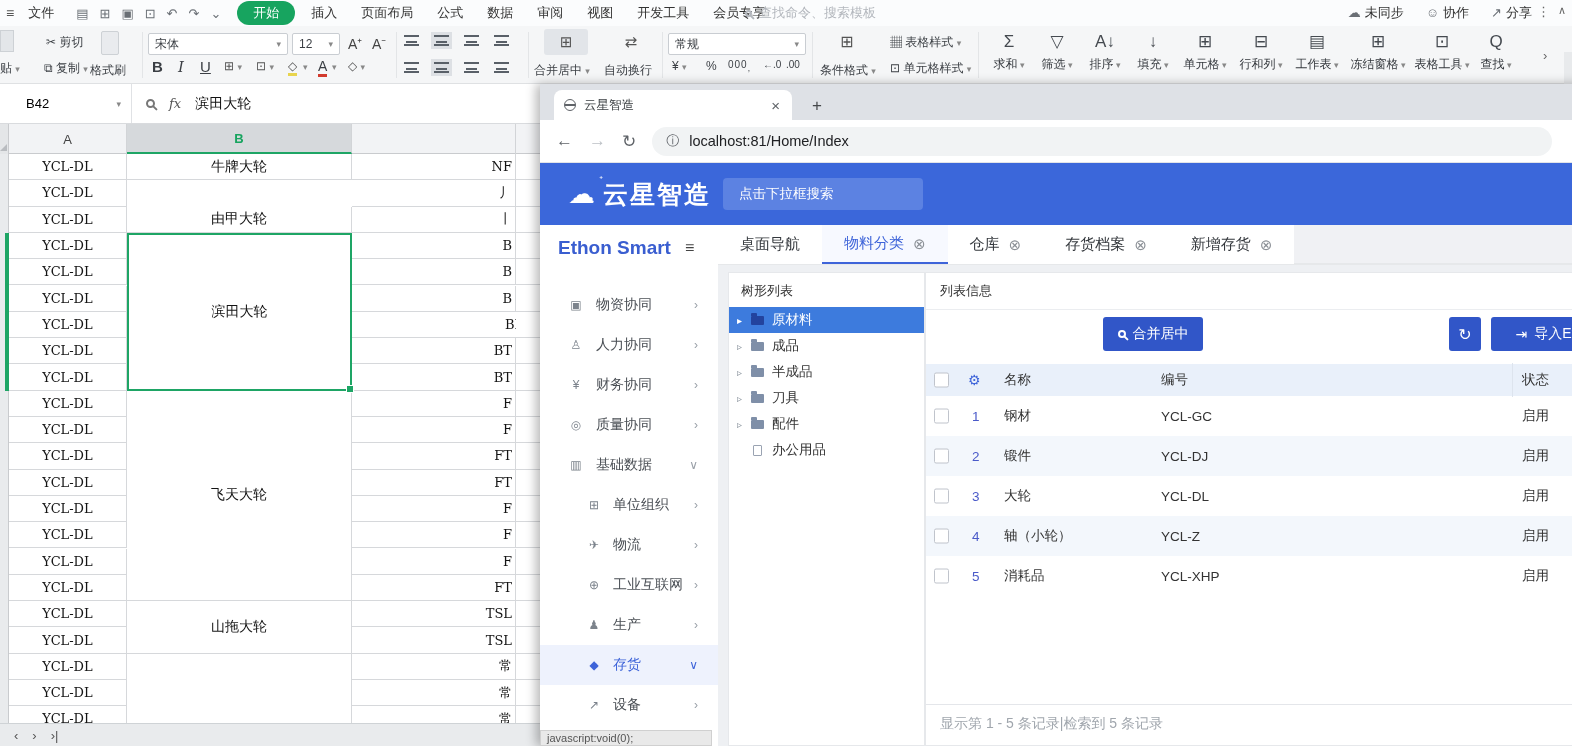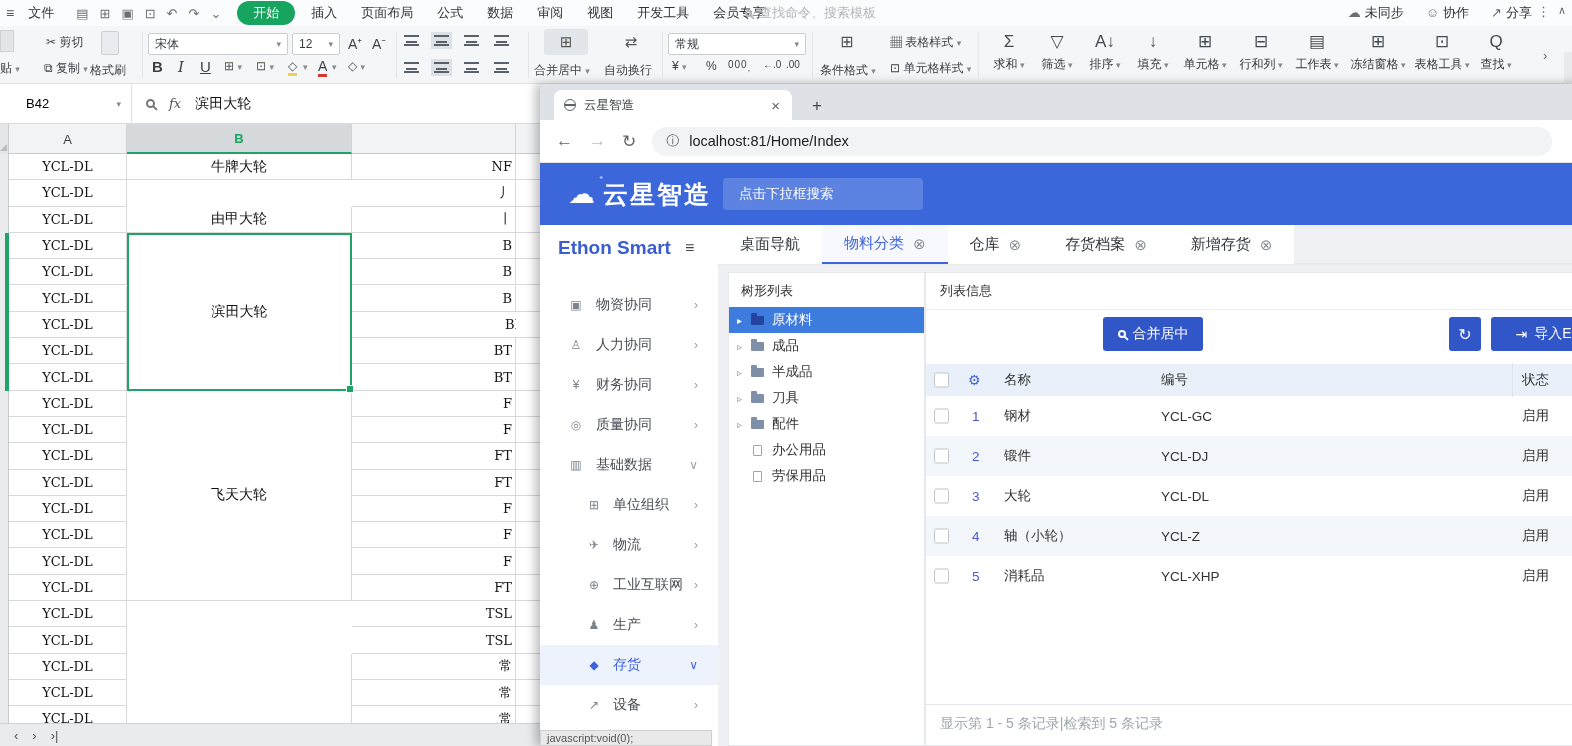--- a/index.html
+++ b/index.html
@@ -405,20 +405,21 @@
         <div class="gcell dcell" style="left: 507px; top: 341.9px; width: 24px; height: 26.3px;"></div>
         <div class="gcell" style="left: 0px; top: 368.2px; width: 118px; height: 26.3px;">YCL-DL</div>
         <div class="gcell cfrag" style="left: 343px; top: 368.2px; width: 164px; height: 26.3px;">F</div>
         <div class="gcell dcell" style="left: 507px; top: 368.2px; width: 24px; height: 26.3px;"></div>
         <div class="gcell" style="left: 0px; top: 394.5px; width: 118px; height: 26.3px;">YCL-DL</div>
         <div class="gcell cfrag" style="left: 343px; top: 394.5px; width: 164px; height: 26.3px;">F</div>
         <div class="gcell dcell" style="left: 507px; top: 394.5px; width: 24px; height: 26.3px;"></div>
         <div class="gcell" style="left: 0px; top: 420.8px; width: 118px; height: 26.3px;">YCL-DL</div>
         <div class="gcell cfrag" style="left: 343px; top: 420.8px; width: 164px; height: 26.3px;">FT</div>
         <div class="gcell dcell" style="left: 507px; top: 420.8px; width: 24px; height: 26.3px;"></div>
+        <div class="bmerge" style="top: 447.1px; height: 52.6px;">山拖大轮</div>
         <div class="gcell" style="left: 0px; top: 447.1px; width: 118px; height: 26.3px;">YCL-DL</div>
         <div class="gcell cfrag" style="left: 343px; top: 447.1px; width: 164px; height: 26.3px;">TSL</div>
         <div class="gcell dcell" style="left: 507px; top: 447.1px; width: 24px; height: 26.3px;"></div>
         <div class="gcell" style="left: 0px; top: 473.4px; width: 118px; height: 26.3px;">YCL-DL</div>
         <div class="gcell cfrag" style="left: 343px; top: 473.4px; width: 164px; height: 26.3px;">TSL</div>
         <div class="gcell dcell" style="left: 507px; top: 473.4px; width: 24px; height: 26.3px;"></div>
         <div class="bmerge" style="top: 499.7px; height: 78.9px;"></div>
         <div class="gcell" style="left: 0px; top: 499.7px; width: 118px; height: 26.3px;">YCL-DL</div>
         <div class="gcell cfrag" style="left: 343px; top: 499.7px; width: 164px; height: 26.3px;">常</div>
         <div class="gcell dcell" style="left: 507px; top: 499.7px; width: 24px; height: 26.3px;"></div>
@@ -583,25 +584,20 @@
                 <div class="titem">
                   <span class="tarrow">▹</span>
                   <span class="tfold"></span>
                   <span>配件</span>
                 </div>
                 <div class="titem">
                   <span class="tgap"></span>
                   <span class="tfile"></span>
                   <span>办公用品</span>
                 </div>
-                <div class="titem">
-                  <span class="tgap"></span>
-                  <span class="tfile"></span>
-                  <span>劳保用品</span>
-                </div>
               </div>
           </div>
 
           <div class="panel listpanel">
             <div class="lp-title">列表信息</div>
             <div class="lp-toolbar">
               <div class="bluebtn qbtn">
                 <span class="mag" style="width:8px;height:8px;"></span>
                 <span>合并居中</span>
               </div>

